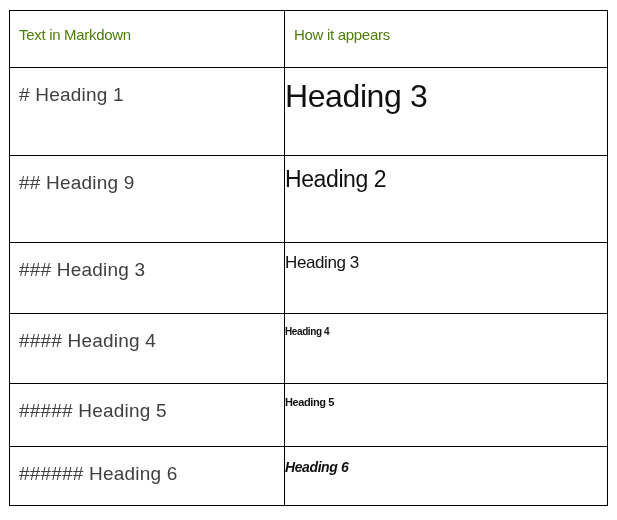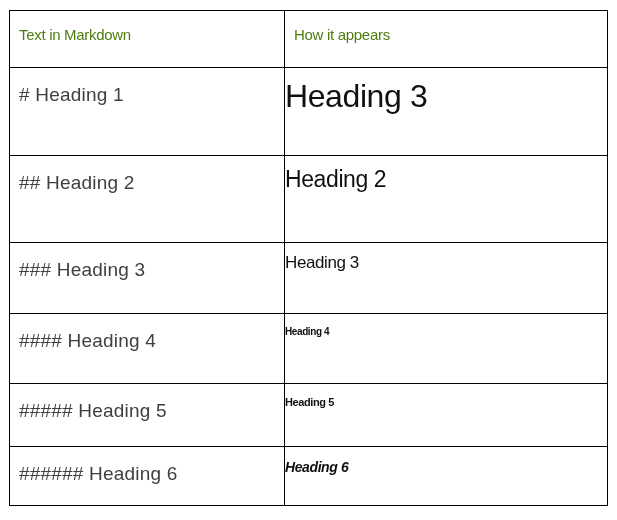--- a/index.html
+++ b/index.html
@@ -107,21 +107,21 @@
       <td>
         <div class="src-text"># Heading 1</div>
       </td>
       <td class="rend">
         <div class="rend-text r-h1">Heading 3</div>
       </td>
     </tr>
 
     <tr class="row-h2">
       <td>
-        <div class="src-text">## Heading 2</div>
+        <div class="src-text">## Heading 9</div>
       </td>
       <td class="rend">
         <div class="rend-text r-h2">Heading 2</div>
       </td>
     </tr>
 
     <tr class="row-h3">
       <td>
         <div class="src-text">### Heading 3</div>
       </td>

